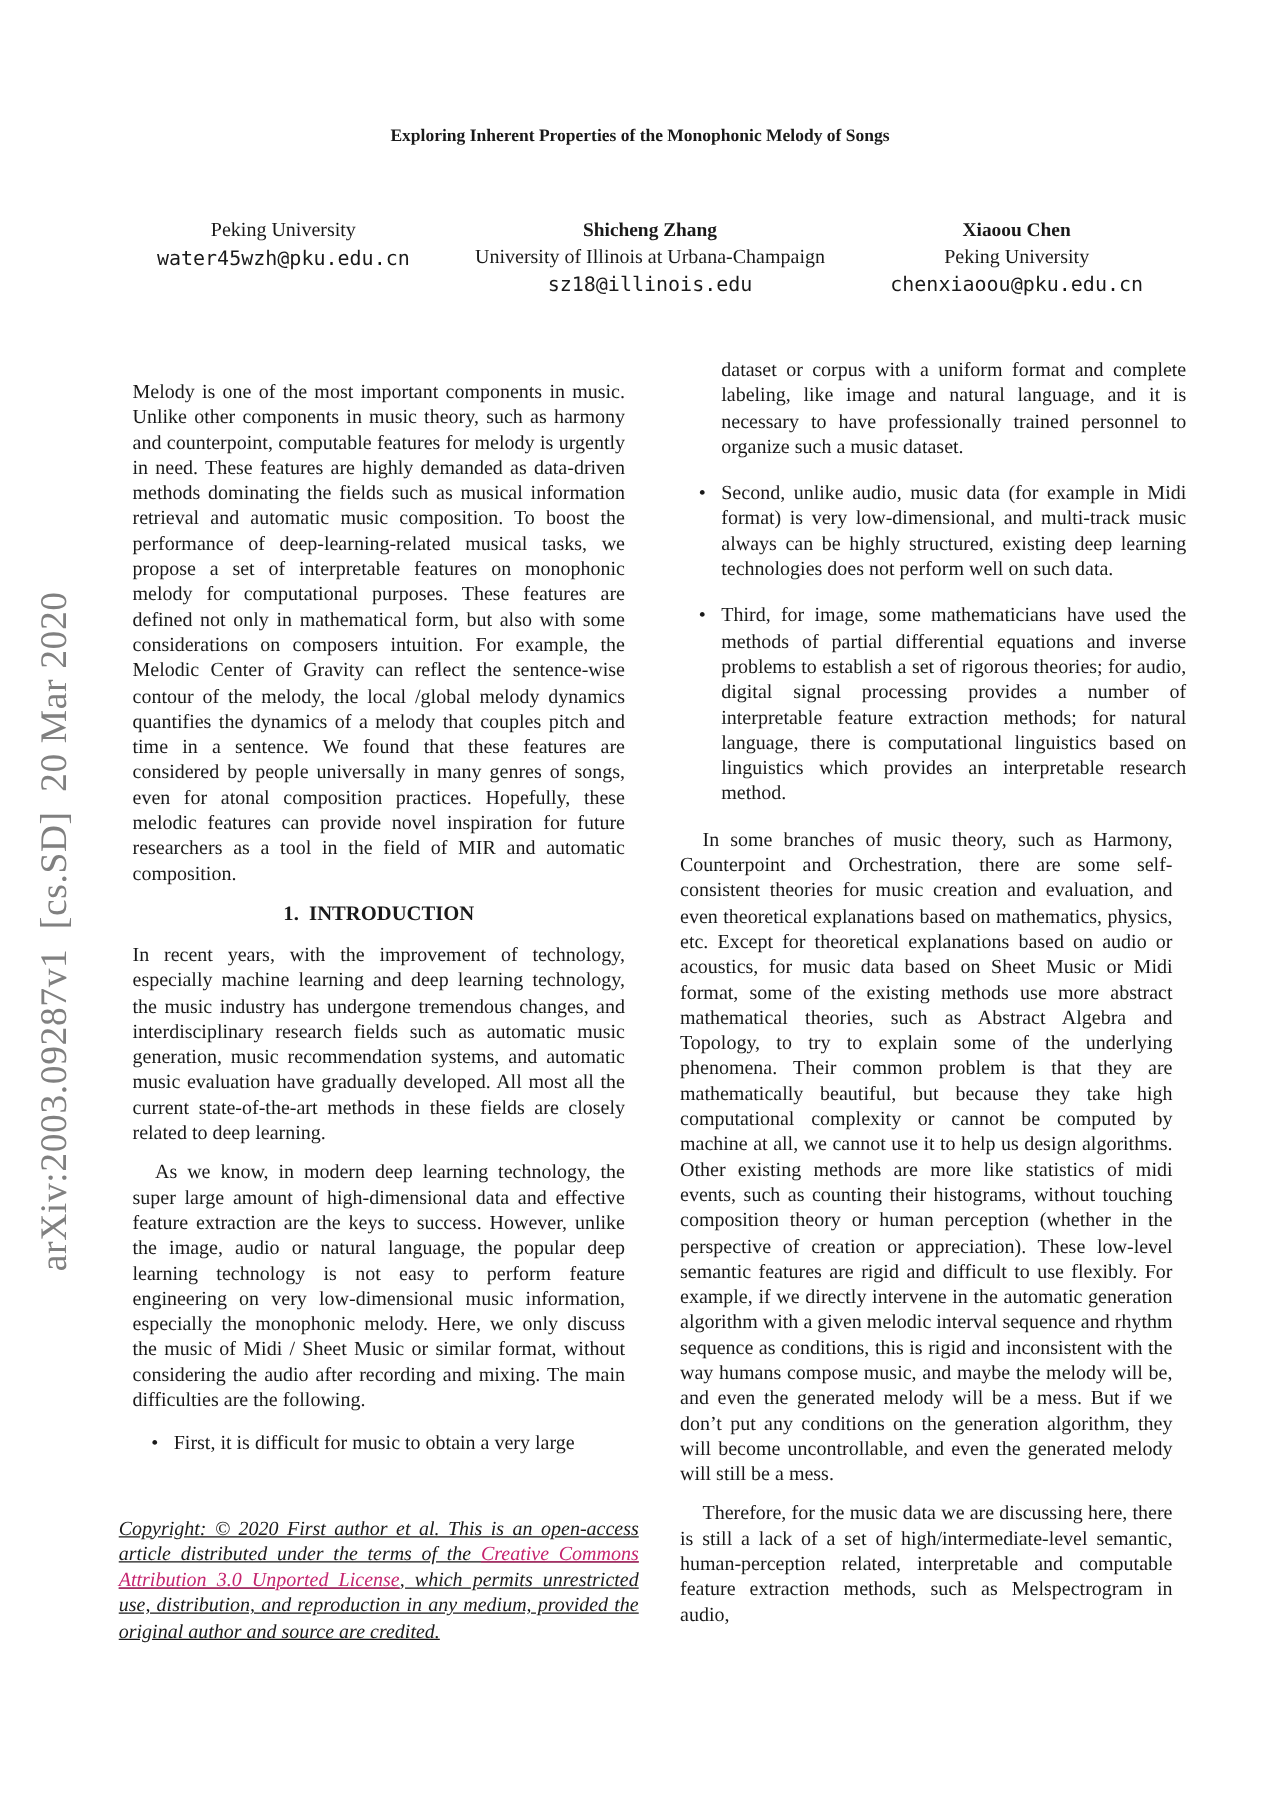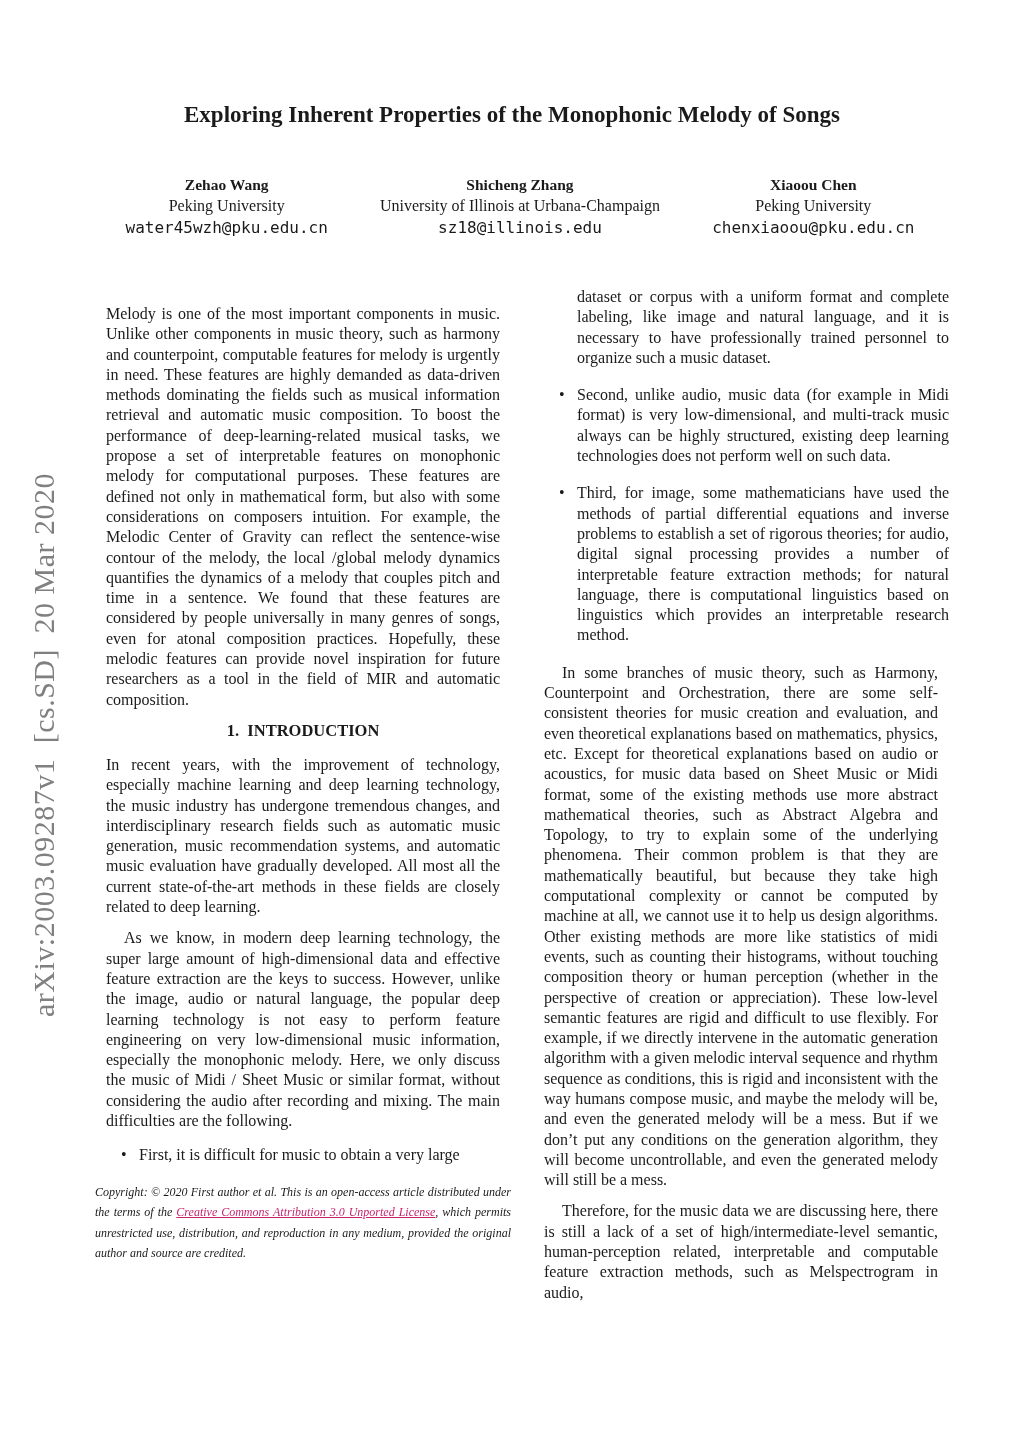--- a/index.html
+++ b/index.html
@@ -36,21 +36,21 @@
     letter-spacing: 0.5px;
   }
 
   .paper-title {
     position: absolute;
     top: 102px;
     left: 0;
     width: 100%;
     margin: 0;
     text-align: center;
-    font-size: 23px;
+    font-size: 14px;
     font-weight: bold;
   }
 
   .authors {
     position: absolute;
     top: 174px;
     left: 80px;
     width: 880px;
     display: flex;
   }
@@ -110,25 +110,26 @@
     top: 0;
   }
   .bullet-cont {
     padding-left: 44px;
     margin-top: 0;
   }
   .col-right .bullet-item { margin-top: 17px; }
   .col-right .para-block { margin-top: 17px; }
 
   .copyright {
-    margin-top: 16px;
-    font-size: 12px;
+    margin-top: 48px;
+    font-size: 16px;
     font-style: italic;
     line-height: 20.6px;
     text-align: justify;
+    text-decoration: underline;
   }
   .cc-link {
     color: #c5246e;
     text-decoration: underline;
     text-decoration-color: #c5246e;
     cursor: pointer;
   }
 </style>
 </head>
 <body>
@@ -136,21 +137,20 @@
 <div class="page">
 
   <div class="watermark-anchor">
     <span class="watermark-text">arXiv:2003.09287v1 [cs.SD] 20 Mar 2020</span>
   </div>
 
   <h1 class="paper-title">Exploring Inherent Properties of the Monophonic Melody of Songs</h1>
 
   <div class="authors">
     <div class="author">
-      <div class="author-name">Zehao Wang</div>
       <div class="author-affil">Peking University</div>
       <div class="author-email">water45wzh@pku.edu.cn</div>
     </div>
     <div class="author">
       <div class="author-name">Shicheng Zhang</div>
       <div class="author-affil">University of Illinois at Urbana-Champaign</div>
       <div class="author-email">sz18@illinois.edu</div>
     </div>
     <div class="author">
       <div class="author-name">Xiaoou Chen</div>

